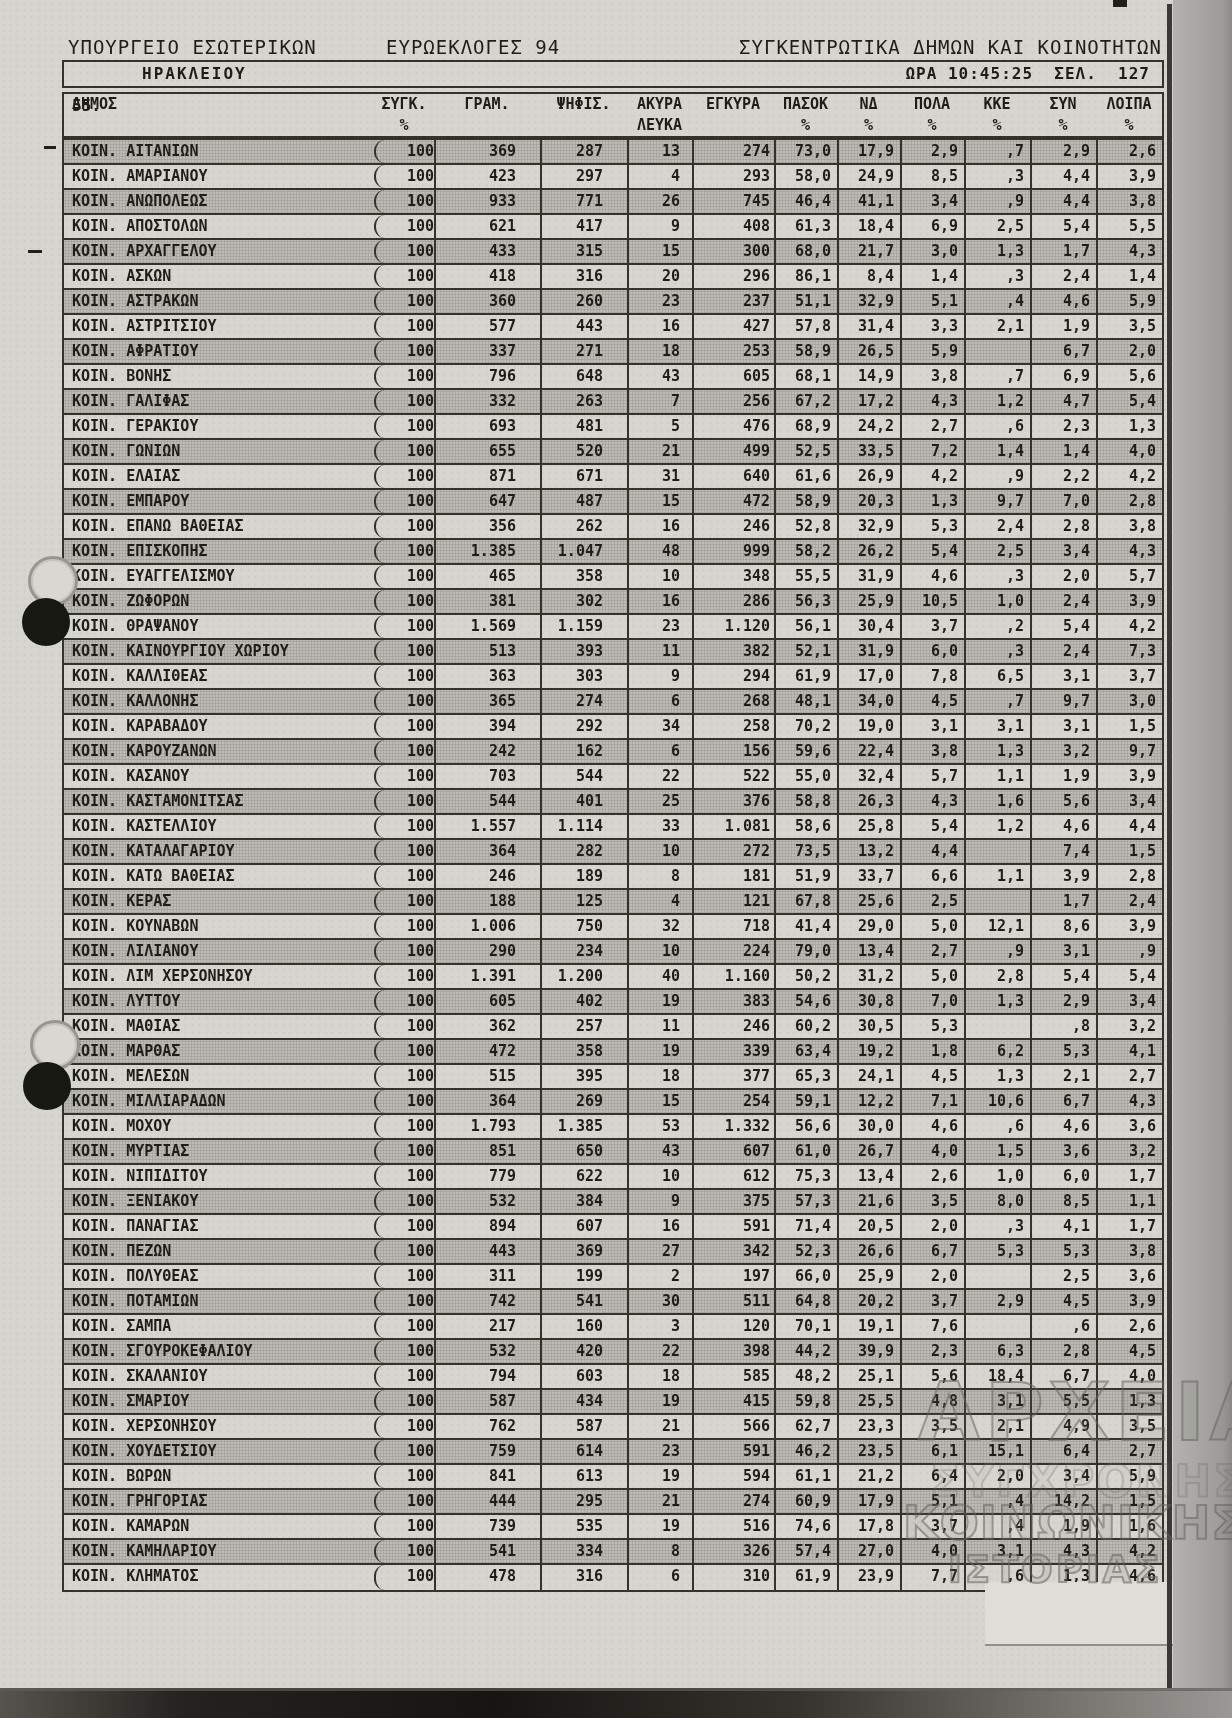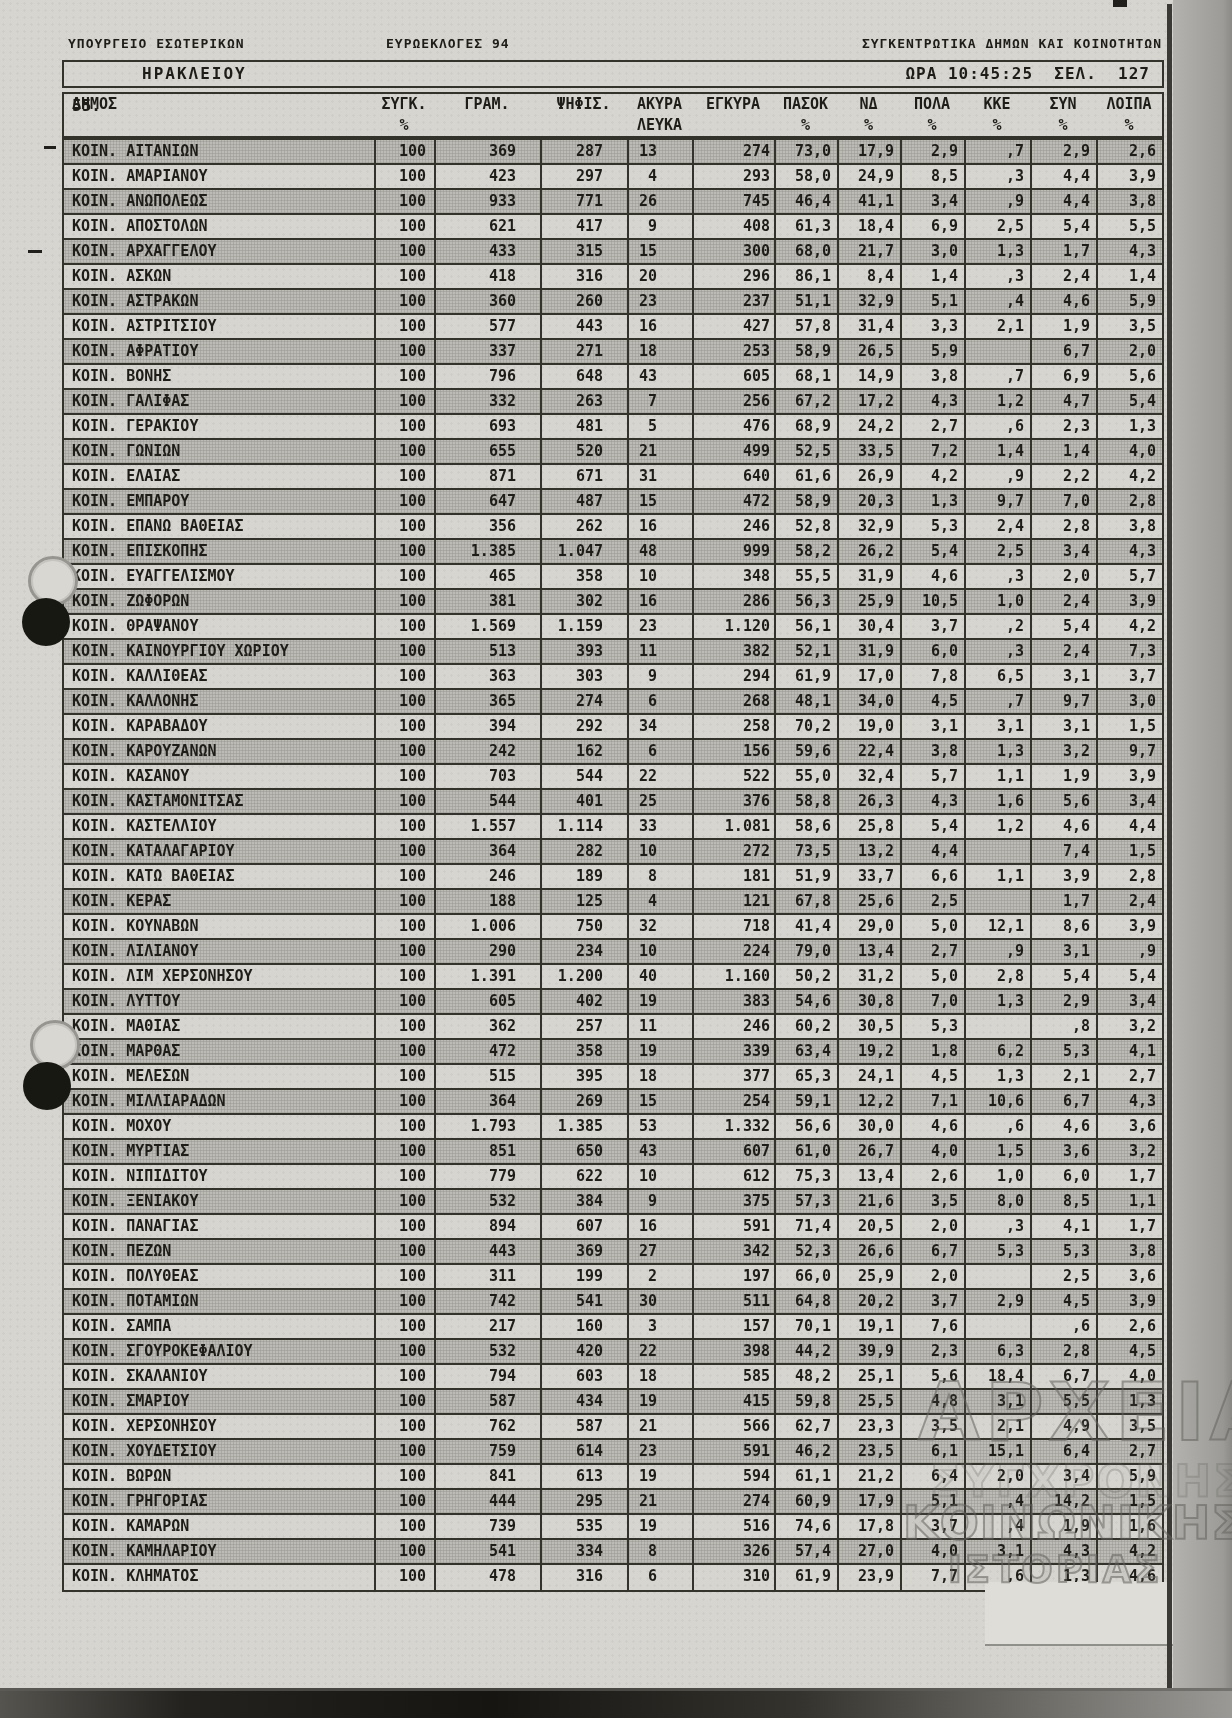--- a/index.html
+++ b/index.html
@@ -1,21 +1,21 @@
 <!DOCTYPE html>
 <html><head>
 <meta charset="utf-8">
 <style>
   html,body{margin:0;padding:0;background:#8f8e8a;}
   .stage{position:relative;width:1232px;height:1718px;overflow:hidden;
          background:#d6d5d0;
          background-image:radial-gradient(rgba(0,0,0,0.035) 1px, transparent 1.4px);
          background-size:7px 7px;
          font-family:"DejaVu Sans Mono", monospace;color:#1e1d18;}
-  .topline{position:absolute;top:36px;left:0;width:1174px;height:20px;font-size:13px;font-weight:700;text-align:right;}
+  .topline{position:absolute;top:36px;left:0;width:1174px;height:20px;font-size:19px;font-weight:400;text-align:right;}
   .t1{position:absolute;left:68px;letter-spacing:1px;}
   .t2{position:absolute;left:386px;letter-spacing:1px;}
   .t3{position:absolute;right:12px;letter-spacing:1px;}
   .regionbox{position:absolute;left:62px;top:60px;width:1102px;height:28px;box-sizing:border-box;
              border:2px solid #33322b;font-size:16px;font-weight:700;line-height:24px;}
   .regionbox .rcode{position:absolute;left:8px;margin-top:32px;}
   .regionbox .rname{position:absolute;left:78px;letter-spacing:2px;}
   .regionbox .rright{position:absolute;right:12px;letter-spacing:1px;}
   .colhead{position:absolute;left:62px;top:92px;width:1102px;height:46px;box-sizing:border-box;
            border:2px solid #33322b;font-size:15px;font-weight:700;}
@@ -25,24 +25,24 @@
   .tbody{position:absolute;left:62px;top:138px;width:1102px;box-sizing:border-box;
          border:2px solid #33322b;font-size:15px;font-weight:700;}
   .row{display:grid;grid-template-columns:310px 60px 106px 87px 65px 82px 63px 63px 64px 66px 66px 66px;
        height:25px;box-sizing:border-box;border-bottom:2px solid #33322b;line-height:23px;}
   .row:last-child{border-bottom:none;}
   .row.shade{background-color:#c9c8c2;
        background-image:radial-gradient(rgba(70,69,64,0.30) 0.8px, rgba(0,0,0,0) 1.7px);
        background-size:3px 3px;}
   .cell{box-sizing:border-box;border-left:2px solid #33322b;text-align:right;white-space:nowrap;overflow:hidden;}
   .cell.c0{border-left:none;text-align:left;padding-left:8px;}
-  .cell.c1{padding-right:8px;}
+  .cell.c1{border-radius:11px;}
   .cell.c2{padding-right:24px;}
   .cell.c3{padding-right:24px;}
-  .cell.c4{padding-right:35px;}
+  .cell.c4{padding-right:12px;}
   .cell.c5{padding-right:4px;}
   .cell.c6,.cell.c7,.cell.c8,.cell.c9,.cell.c10,.cell.c11{padding-right:6px;}
   .footer{position:absolute;left:0;top:1596px;width:1174px;height:22px;
           font-size:16px;font-style:italic;font-weight:700;letter-spacing:1px;}
   .f-left{position:absolute;left:80px;}
   .f-right{position:absolute;right:14px;letter-spacing:1.5px;word-spacing:5px;}
   .stamp-patch{position:absolute;left:985px;top:1582px;width:247px;height:62px;
           background:#deddd8;box-shadow:0 2px 0 rgba(60,59,54,0.45);}
   .wm{position:absolute;font-family:"DejaVu Sans", sans-serif;font-weight:700;
       color:rgba(120,118,112,0.12);-webkit-text-stroke:2px rgba(100,98,92,0.55);
@@ -780,21 +780,21 @@
         <div class="cell c9">2,9</div>
         <div class="cell c10">4,5</div>
         <div class="cell c11">3,9</div>
       </div>
       <div class="row">
         <div class="cell c0">ΚΟΙΝ. ΣΑΜΠΑ</div>
         <div class="cell c1">100</div>
         <div class="cell c2">217</div>
         <div class="cell c3">160</div>
         <div class="cell c4">3</div>
-        <div class="cell c5">157</div>
+        <div class="cell c5">120</div>
         <div class="cell c6">70,1</div>
         <div class="cell c7">19,1</div>
         <div class="cell c8">7,6</div>
         <div class="cell c9"></div>
         <div class="cell c10">,6</div>
         <div class="cell c11">2,6</div>
       </div>
       <div class="row shade">
         <div class="cell c0">ΚΟΙΝ. ΣΓΟΥΡΟΚΕΦΑΛΙΟΥ</div>
         <div class="cell c1">100</div>

